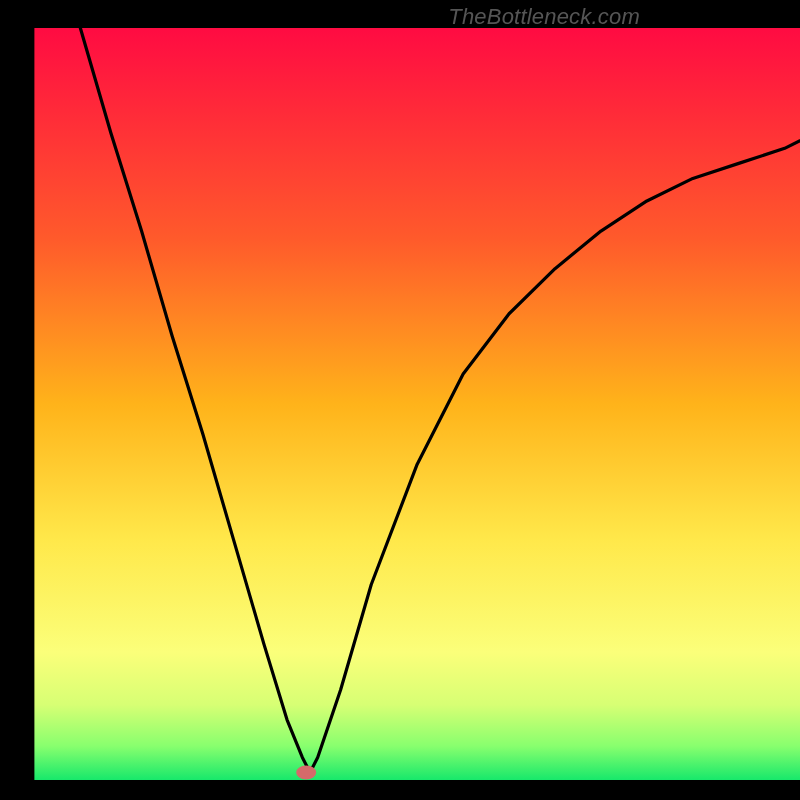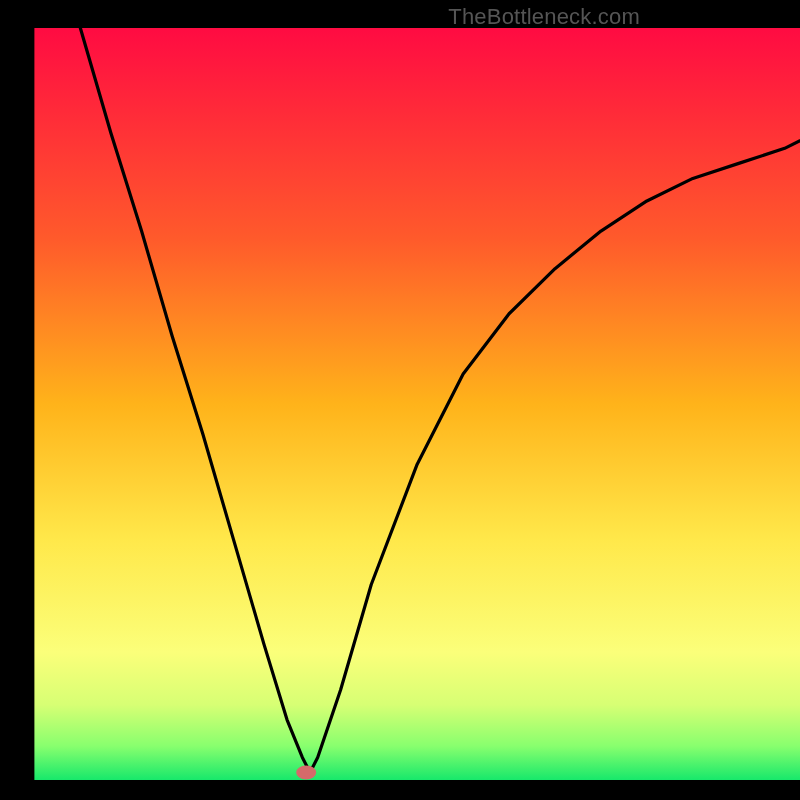--- a/index.html
+++ b/index.html
@@ -8,20 +8,21 @@
     width: 800px;
     height: 800px;
     overflow: hidden;
     background: #000;
     font-family: Arial, Helvetica, sans-serif;
   }
   .container {
     position: relative;
     width: 652px;
     height: 800px;
+    font-style: italic;
   }
   .watermark {
     position: absolute;
     top: 4px;
     right: 12px;
     color: #555;
     font-size: 22px;
     font-weight: 500;
     z-index: 10;
     letter-spacing: 0.2px;

